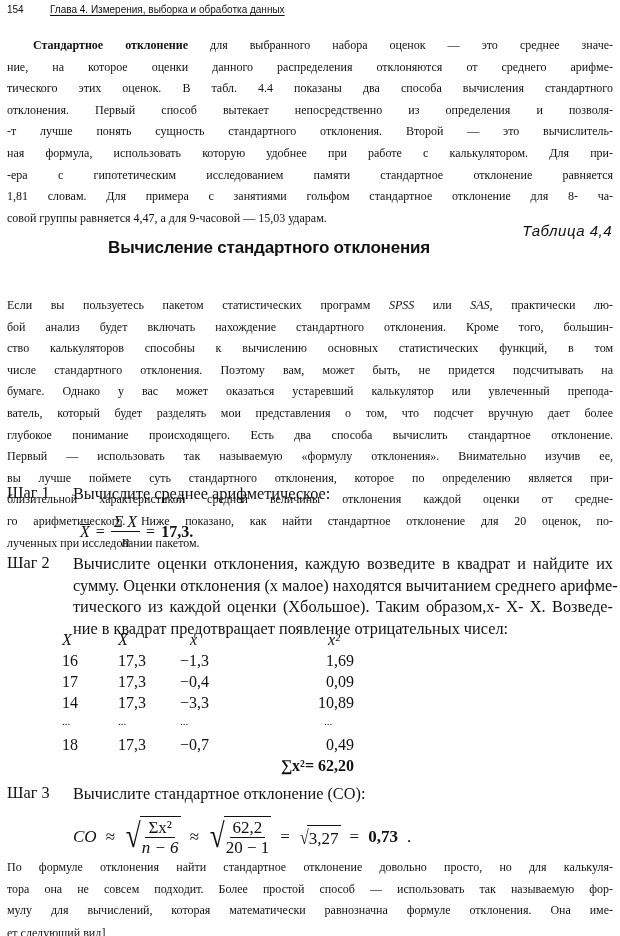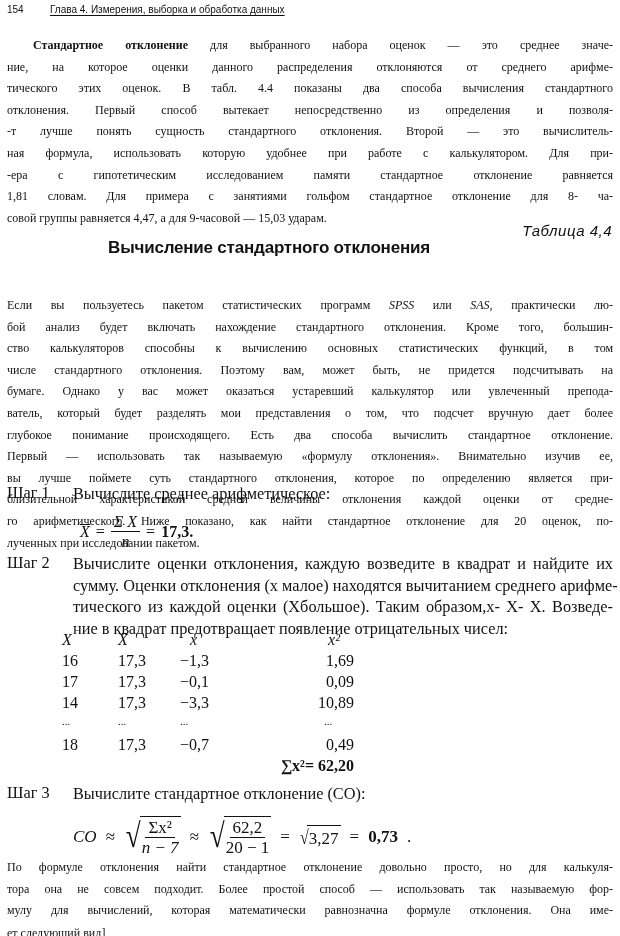--- a/index.html
+++ b/index.html
@@ -140,21 +140,21 @@
   </div>
   <div class="row">
     <span class="c c1">16</span>
     <span class="c c2">17,3</span>
     <span class="c c3">−1,3</span>
     <span class="c c4">1,69</span>
   </div>
   <div class="row">
     <span class="c c1">17</span>
     <span class="c c2">17,3</span>
-    <span class="c c3">−0,1</span>
+    <span class="c c3">−0,4</span>
     <span class="c c4">0,09</span>
   </div>
   <div class="row">
     <span class="c c1">14</span>
     <span class="c c2">17,3</span>
     <span class="c c3">−3,3</span>
     <span class="c c4">10,89</span>
   </div>
   <div class="row" style="font-size:11px;">
     <span class="c c1">...</span>
@@ -178,21 +178,21 @@
   <span class="line left">Вычислите стандартное отклонение (СО):</span>
 </div>
 <div class="formula2">
   <span class="i">CO</span>
   <span>≈</span>
   <span class="sqrt">
     <span class="rad">√</span>
     <span class="body">
       <span class="frac">
         <span class="num">Σx²</span>
-        <span class="den">n − 7</span>
+        <span class="den">n − 6</span>
       </span>
     </span>
   </span>
   <span>≈</span>
   <span class="sqrt">
     <span class="rad">√</span>
     <span class="body">
       <span class="frac">
         <span class="num">62,2</span>
         <span class="den" style="font-style:normal;">20 − 1</span>

